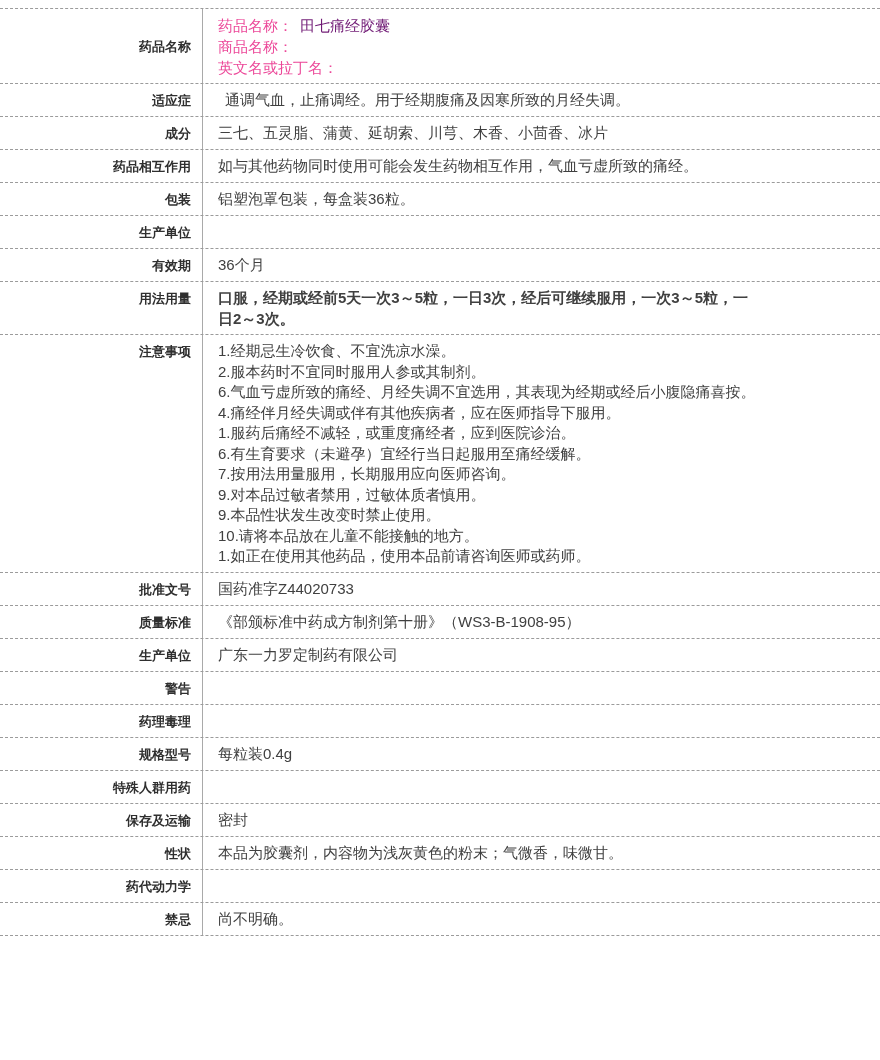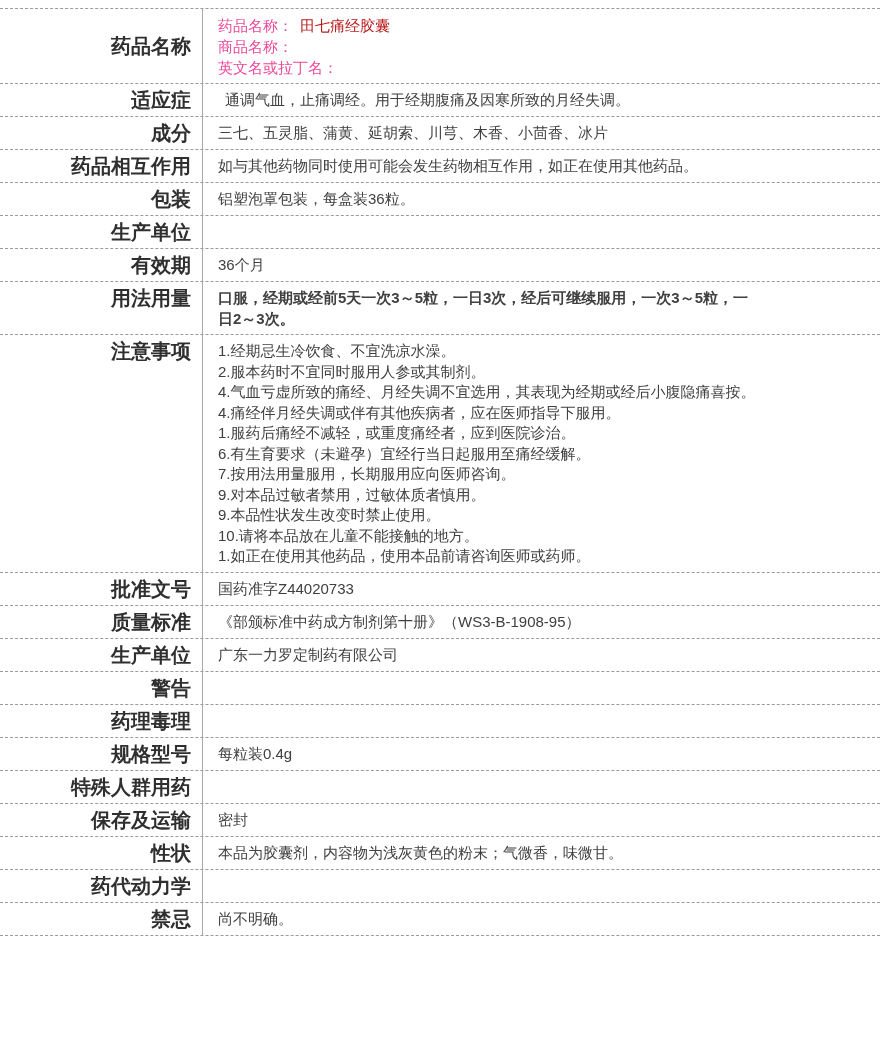--- a/index.html
+++ b/index.html
@@ -22,21 +22,21 @@
     align-items: stretch;
     border-bottom: 1px dashed #9b9b9b;
     min-height: 32px;
   }
   .label-cell {
     width: 203px;
     box-sizing: border-box;
     border-right: 1px solid #a9a9a9;
     text-align: right;
     padding: 6px 11px 5px 0;
-    font-size: 20px;
+    font-size: 13px;
     font-weight: bold;
     color: #2f2f2f;
     line-height: 21px;
   }
   .label-cell.v-center {
     display: flex;
     align-items: center;
     justify-content: flex-end;
     padding-top: 0;
     padding-bottom: 0;
@@ -47,21 +47,21 @@
     padding: 6px 12px 5px 15px;
     font-size: 15px;
     color: #404040;
     line-height: 20.5px;
   }
   .name-line { line-height: 21px; }
   .sub-label {
     color: #ec4899;
     margin-right: 7px;
   }
-  .name-value { color: #b91c1c; }
+  .name-value { color: #701a75; }
   .indent { text-indent: 7px; }
   .limit-width { max-width: 545px; font-weight: bold; }
   .precaution-line { line-height: 20.5px; }
 </style>
 </head>
 <body>
 
 <div class="drug-table">
 
   <div class="row">
@@ -78,21 +78,21 @@
     <div class="value-cell indent">通调气血，止痛调经。用于经期腹痛及因寒所致的月经失调。</div>
   </div>
 
   <div class="row">
     <div class="label-cell">成分</div>
     <div class="value-cell">三七、五灵脂、蒲黄、延胡索、川芎、木香、小茴香、冰片</div>
   </div>
 
   <div class="row">
     <div class="label-cell">药品相互作用</div>
-    <div class="value-cell">如与其他药物同时使用可能会发生药物相互作用，如正在使用其他药品。</div>
+    <div class="value-cell">如与其他药物同时使用可能会发生药物相互作用，气血亏虚所致的痛经。</div>
   </div>
 
   <div class="row">
     <div class="label-cell">包装</div>
     <div class="value-cell">铝塑泡罩包装，每盒装36粒。</div>
   </div>
 
   <div class="row">
     <div class="label-cell">生产单位</div>
     <div class="value-cell"></div>
@@ -108,21 +108,21 @@
     <div class="value-cell">
       <div class="limit-width">口服，经期或经前5天一次3～5粒，一日3次，经后可继续服用，一次3～5粒，一日2～3次。</div>
     </div>
   </div>
 
   <div class="row">
     <div class="label-cell">注意事项</div>
     <div class="value-cell">
       <div class="precaution-line">1.经期忌生冷饮食、不宜洗凉水澡。</div>
       <div class="precaution-line">2.服本药时不宜同时服用人参或其制剂。</div>
-      <div class="precaution-line">4.气血亏虚所致的痛经、月经失调不宜选用，其表现为经期或经后小腹隐痛喜按。</div>
+      <div class="precaution-line">6.气血亏虚所致的痛经、月经失调不宜选用，其表现为经期或经后小腹隐痛喜按。</div>
       <div class="precaution-line">4.痛经伴月经失调或伴有其他疾病者，应在医师指导下服用。</div>
       <div class="precaution-line">1.服药后痛经不减轻，或重度痛经者，应到医院诊治。</div>
       <div class="precaution-line">6.有生育要求（未避孕）宜经行当日起服用至痛经缓解。</div>
       <div class="precaution-line">7.按用法用量服用，长期服用应向医师咨询。</div>
       <div class="precaution-line">9.对本品过敏者禁用，过敏体质者慎用。</div>
       <div class="precaution-line">9.本品性状发生改变时禁止使用。</div>
       <div class="precaution-line">10.请将本品放在儿童不能接触的地方。</div>
       <div class="precaution-line">1.如正在使用其他药品，使用本品前请咨询医师或药师。</div>
     </div>
   </div>

